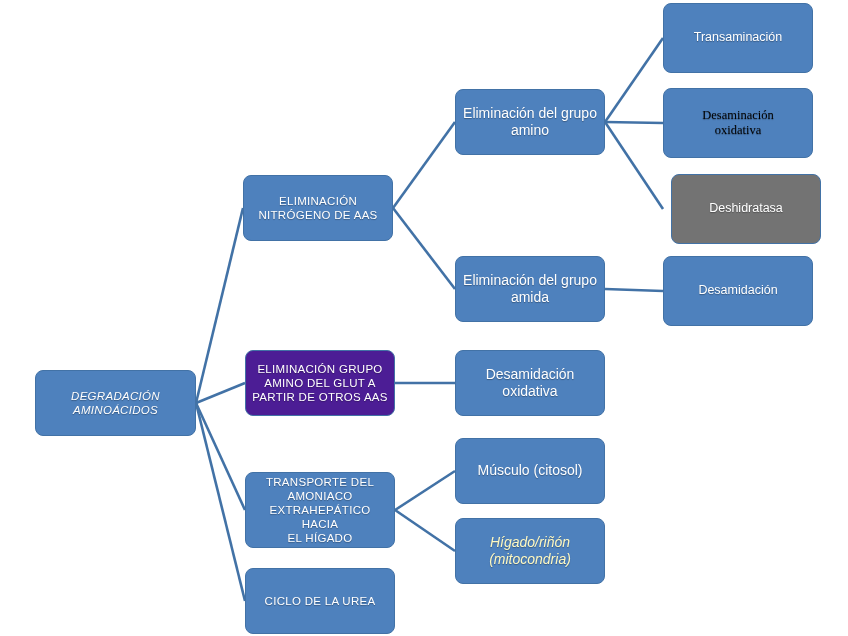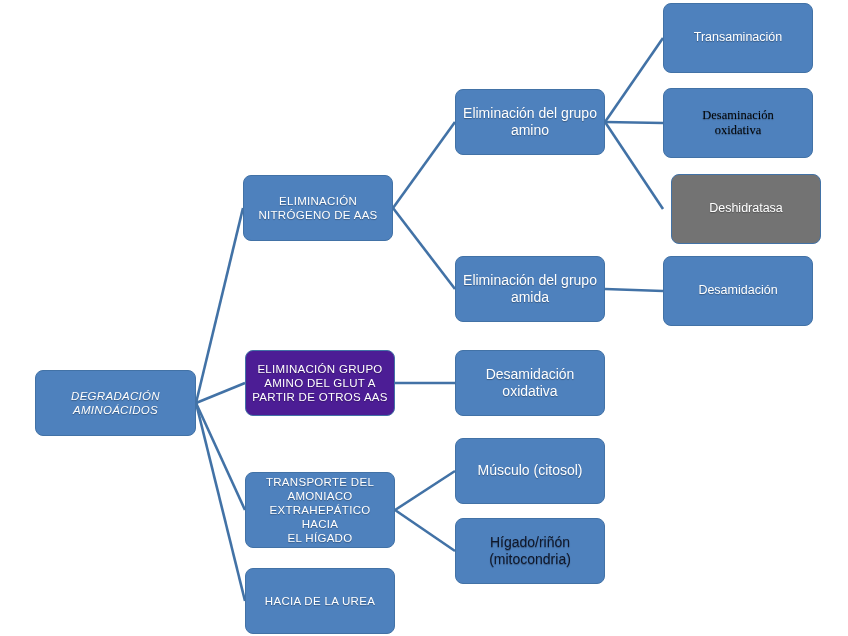--- a/index.html
+++ b/index.html
@@ -94,38 +94,38 @@
 AMINO DEL GLUT A
 PARTIR DE OTROS AAS</span>
       </div>
       <div class="node lvl-main" style="left: 245px; top: 472px; width: 150px; height: 76px; background: rgb(78, 129, 189); border-color: rgb(66, 114, 166); color: rgb(255, 255, 255);">
         <span class="label">TRANSPORTE DEL
 AMONIACO
 EXTRAHEPÁTICO HACIA
 EL HÍGADO</span>
       </div>
       <div class="node lvl-main" style="left: 245px; top: 568px; width: 150px; height: 66px; background: rgb(78, 129, 189); border-color: rgb(66, 114, 166); color: rgb(255, 255, 255);">
-        <span class="label">HACIA DE LA UREA</span>
+        <span class="label">CICLO DE LA UREA</span>
       </div>
       <div class="node lvl-sub" style="left: 455px; top: 89px; width: 150px; height: 66px; background: rgb(78, 129, 189); border-color: rgb(66, 114, 166); color: rgb(255, 255, 255);">
         <span class="label">Eliminación del grupo
 amino</span>
       </div>
       <div class="node lvl-sub" style="left: 455px; top: 256px; width: 150px; height: 66px; background: rgb(78, 129, 189); border-color: rgb(66, 114, 166); color: rgb(255, 255, 255);">
         <span class="label">Eliminación del grupo
 amida</span>
       </div>
       <div class="node lvl-sub" style="left: 455px; top: 350px; width: 150px; height: 66px; background: rgb(78, 129, 189); border-color: rgb(66, 114, 166); color: rgb(255, 255, 255);">
         <span class="label">Desamidación
 oxidativa</span>
       </div>
       <div class="node lvl-sub" style="left: 455px; top: 438px; width: 150px; height: 66px; background: rgb(78, 129, 189); border-color: rgb(66, 114, 166); color: rgb(255, 255, 255);">
         <span class="label">Músculo (citosol)</span>
       </div>
-      <div class="node lvl-sub" style="left: 455px; top: 518px; width: 150px; height: 66px; background: rgb(78, 129, 189); border-color: rgb(66, 114, 166); color: #0f172a;">
+      <div class="node lvl-sub" style="left: 455px; top: 518px; width: 150px; height: 66px; background: rgb(78, 129, 189); border-color: rgb(66, 114, 166); color: #fef9c3; font-style: italic;">
         <span class="label">Hígado/riñón
 (mitocondria)</span>
       </div>
       <div class="node lvl-leaf" style="left: 663px; top: 3px; width: 150px; height: 70px; background: rgb(78, 129, 189); border-color: rgb(66, 114, 166); color: rgb(255, 255, 255);">
         <span class="label">Transaminación</span>
       </div>
       <div class="node lvl-leaf" style="left: 663px; top: 88px; width: 150px; height: 70px; background: rgb(78, 129, 189); border-color: rgb(66, 114, 166); color: #000000; font-family: Liberation Serif, serif;">
         <span class="label">Desaminación
 oxidativa</span>
       </div>

